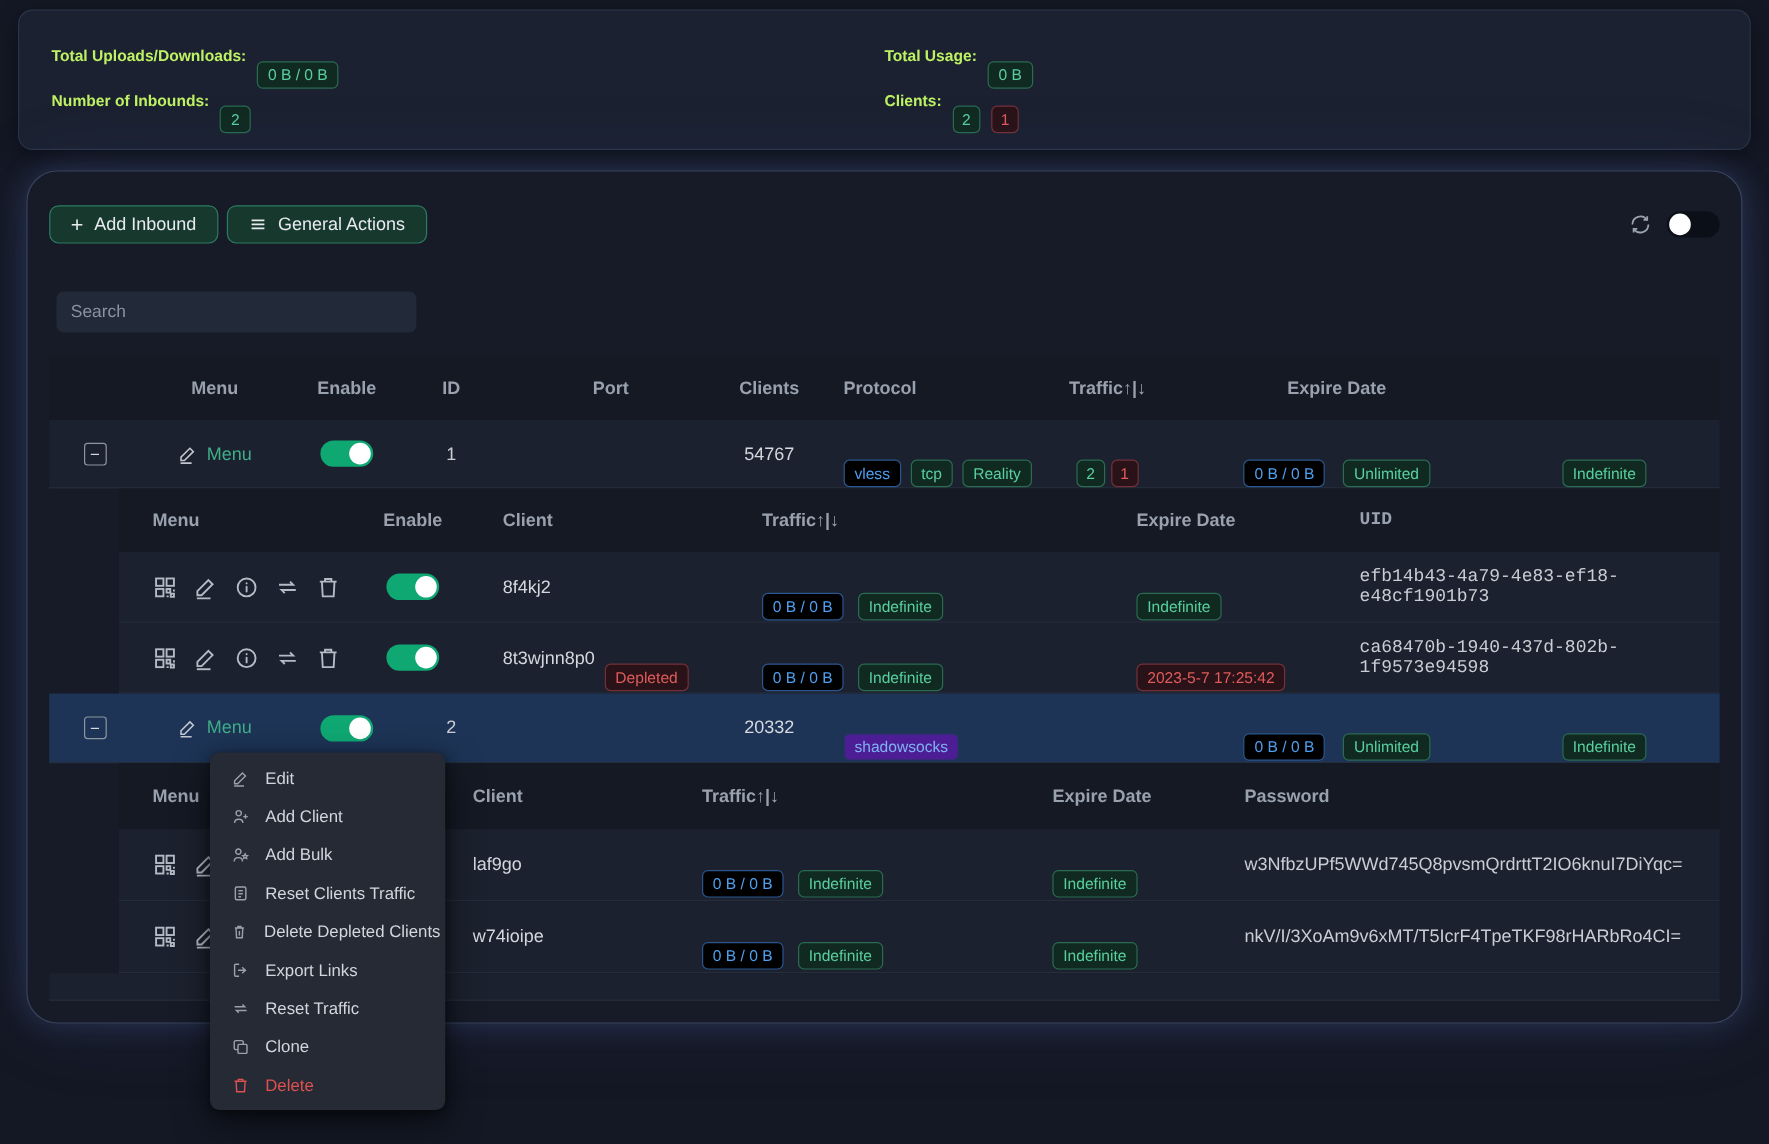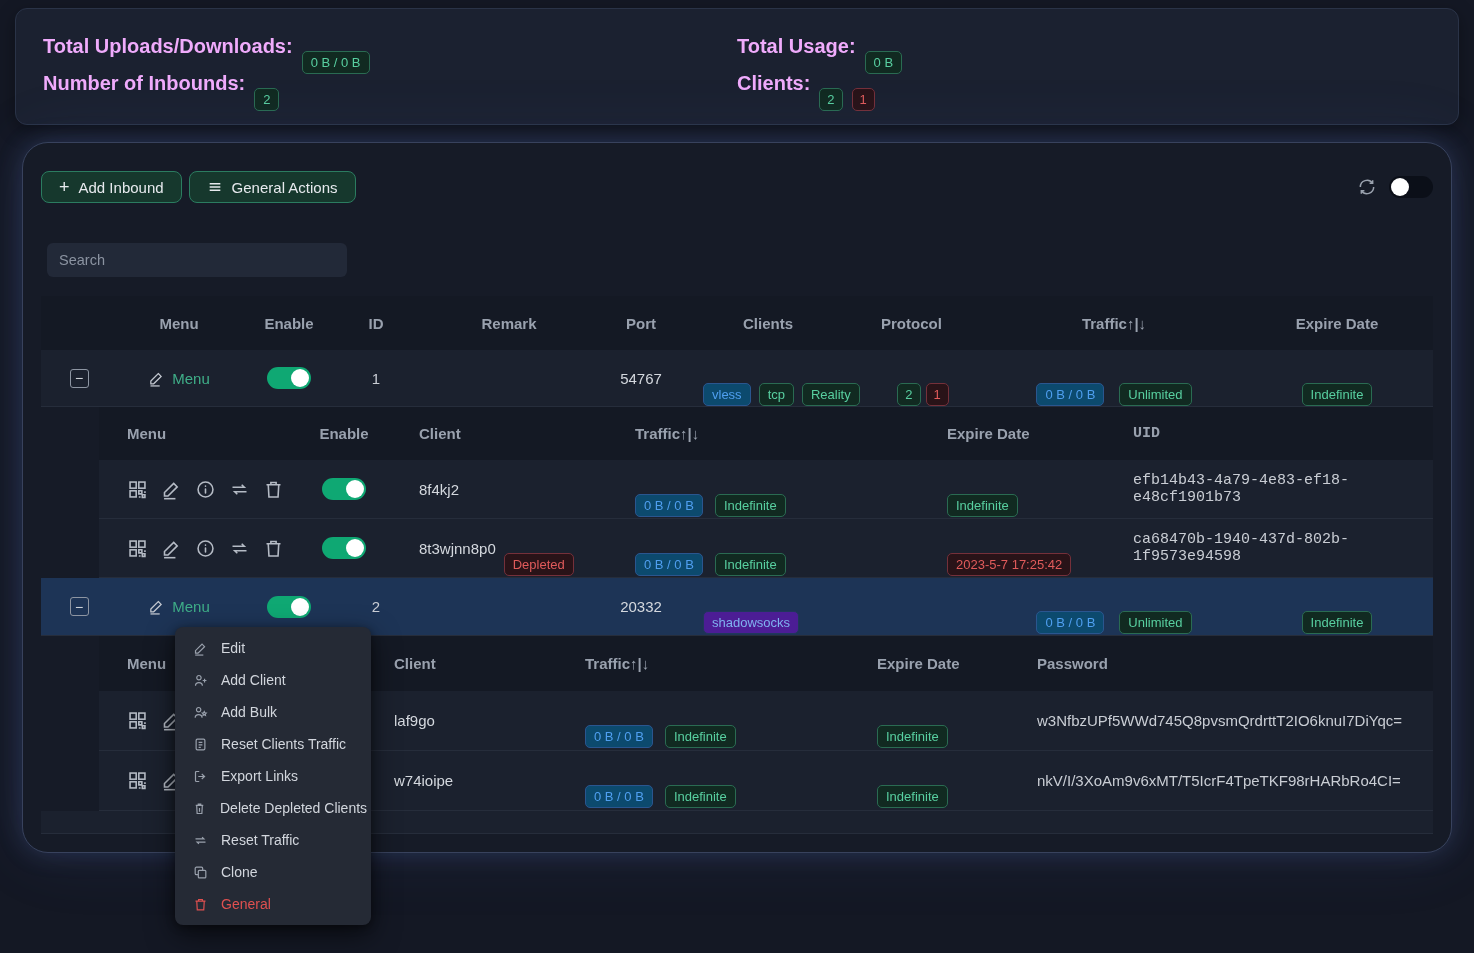--- a/index.html
+++ b/index.html
@@ -15,30 +15,30 @@
 
   
   .stats-card {
     position:absolute; left:15px; top:8px; width:1444px; height:117px;
     background:#1b2130; border:1px solid #2a3347; border-radius:12px;
     box-shadow:0 6px 18px rgba(0,0,0,.35);
     display:flex; padding:24px 27px 0 27px;
   }
   .stats-col { width:50%; display:flex; flex-direction:column; gap:11px; }
   .stat-row { display:flex; align-items:center; gap:9px; height:26px; }
-  .stat-label { color:#f0abfc; font-size:20px; font-weight:600; }
+  .stat-label { color:#bef264; font-size:13px; font-weight:600; }
 
   
   .badge {
     display:inline-flex; align-items:center; justify-content:center;
     padding:2px 8px; border-radius:5px; font-size:13px; line-height:17px;
     border:1px solid transparent; white-space:nowrap;margin-top:32px;
   }
   .badge.green { color:#58cfa0; border-color:#2a6b52; background:#112a21; }
-  .badge.blue  { color:#4f9ff0; border-color:#2a568f; background:#0c4a6e; }
+  .badge.blue  { color:#4f9ff0; border-color:#2a568f; background:#000000; }
   .badge.red   { color:#e05b5b; border-color:#75303a; background:#291318; }
   .badge.navy  { color:#7fb2f0; border-color:#21375c; background:#4c1d95; }
   .badge.sm    { padding:2px 7px; }
 
   
   .main-card {
     position:absolute; left:22px; top:142px; width:1430px; height:711px;
     background:#161b27; border:1px solid #38425d; border-radius:26px;
     box-shadow:0 0 24px rgba(96,125,205,.25), 0 0 70px rgba(80,110,190,.12);
   }
@@ -192,21 +192,20 @@
 
     <input class="search-input" type="text" placeholder="Search" style="">
 
     <div class="table">
 
       <div class="thead h-main main-grid">
         <div class="cell center"></div>
         <div class="cell center">Menu</div>
         <div class="cell center">Enable</div>
         <div class="cell center">ID</div>
-        <div class="cell center">Remark</div>
         <div class="cell center">Port</div>
         <div class="cell center">Clients</div>
         <div class="cell pl24">Protocol</div>
         <div class="cell center">Traffic↑|↓</div>
         <div class="cell center">Expire Date</div>
       </div>
 
       <div class="trow h-main main-grid">
         <div class="cell center">
           <button class="expand-btn">−</button>
@@ -528,54 +527,54 @@
           <svg width="15" height="15" viewBox="0 0 24 24" fill="none" stroke="currentColor" stroke-width="1.9">
             <rect x="5" y="3.5" width="14" height="17" rx="2"></rect>
             <path d="M9 8.5h6M9 12.5h6M9 16.5h3.5"></path>
           </svg>
         </span>
       <span>Reset Clients Traffic</span>
     </div>
     <div class="dd-item">
       <span class="icon">
           <svg width="15" height="15" viewBox="0 0 24 24" fill="none" stroke="currentColor" stroke-width="1.9">
+            <path d="M6 7h12M10 7V5h4v2M7.5 7l.7 13h7.6l.7-13M12 11v6"></path>
+          </svg>
+        </span>
+      <span>Delete Depleted Clients</span>
+    </div>
+    <div class="dd-item">
+      <span class="icon">
+          <svg width="15" height="15" viewBox="0 0 24 24" fill="none" stroke="currentColor" stroke-width="1.9">
             <path d="M10 4H5.5A1.5 1.5 0 0 0 4 5.5v13A1.5 1.5 0 0 0 5.5 20H10"></path>
             <path d="M14 8l4.5 4L14 16M18.5 12H8.5"></path>
           </svg>
         </span>
       <span>Export Links</span>
     </div>
     <div class="dd-item">
       <span class="icon">
           <svg width="15" height="15" viewBox="0 0 24 24" fill="none" stroke="currentColor" stroke-width="1.9">
-            <path d="M6 7h12M10 7V5h4v2M7.5 7l.7 13h7.6l.7-13M12 11v6"></path>
-          </svg>
-        </span>
-      <span>Delete Depleted Clients</span>
-    </div>
-    <div class="dd-item">
-      <span class="icon">
-          <svg width="15" height="15" viewBox="0 0 24 24" fill="none" stroke="currentColor" stroke-width="1.9">
             <path d="M4 9.5h13.5l-3-3M20 14.5H6.5l3 3"></path>
           </svg>
         </span>
       <span>Reset Traffic</span>
     </div>
     <div class="dd-item">
       <span class="icon">
           <svg width="15" height="15" viewBox="0 0 24 24" fill="none" stroke="currentColor" stroke-width="1.9">
             <rect x="8.5" y="8.5" width="12" height="12" rx="1.5"></rect>
             <path d="M15.5 8.5v-3a2 2 0 0 0-2-2h-8a2 2 0 0 0-2 2v8a2 2 0 0 0 2 2h3"></path>
           </svg>
         </span>
       <span>Clone</span>
     </div>
     <div class="dd-item danger">
       <span class="icon">
           <svg width="15" height="15" viewBox="0 0 24 24" fill="none" stroke="currentColor" stroke-width="1.9">
             <path d="M4 6.5h16M9 6.5V4h6v2.5M6 6.5l.8 14h10.4l.8-14"></path>
           </svg>
         </span>
-      <span>General</span>
+      <span>Delete</span>
     </div>
   </div>
 
 </div>
 
 </body></html>

